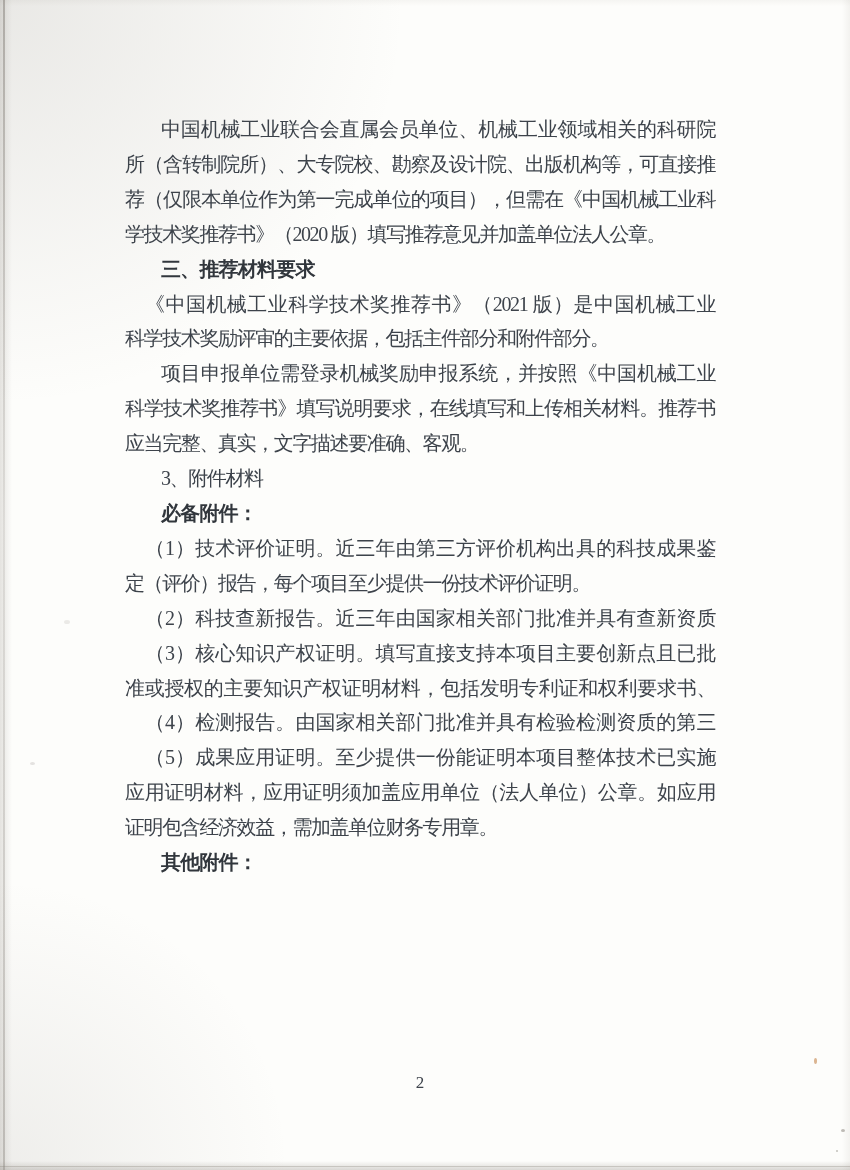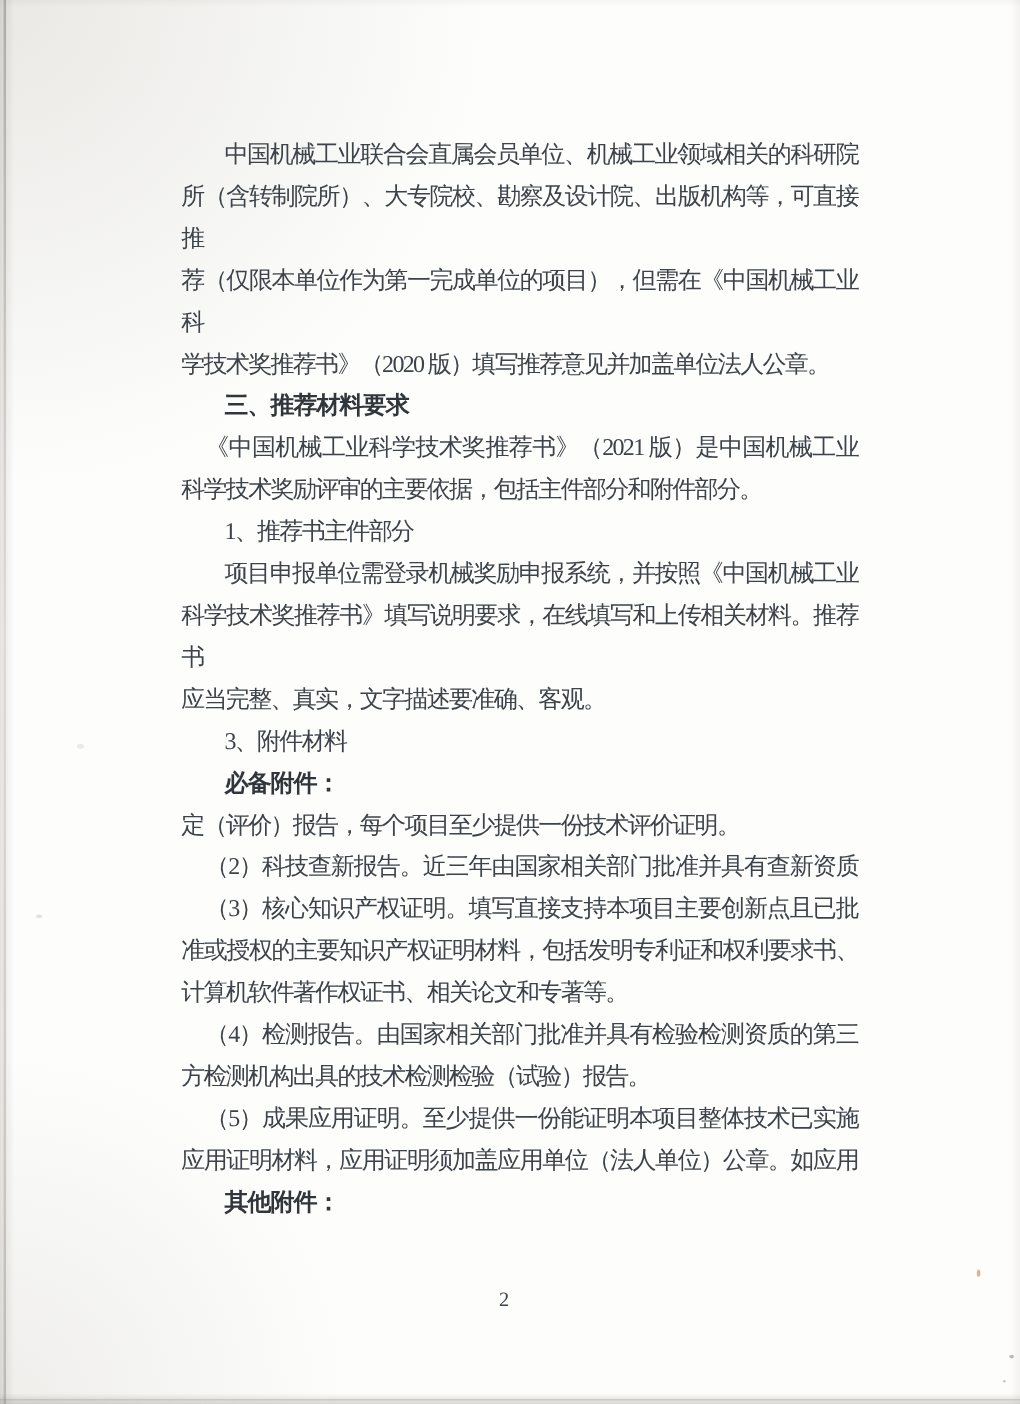--- a/index.html
+++ b/index.html
@@ -46,21 +46,20 @@
     top: 112px;
     width: 590px;
     font-size: 20px;
     letter-spacing: -1.4px;
     color: var(--ink, #3d434b);
   }
   .line {
     line-height: 34.9px;
     min-height: 34.9px;
     text-align: left;
-    margin-left: 26px;
   }
   .line.fill {
     text-align: justify;
     text-align-last: justify;
   }
   .line.bold {
     font-weight: 700;
     font-family: Liberation Serif, serif;
     color: var(--heading-ink, #31363c);
     letter-spacing: -0.8px;
@@ -93,35 +92,34 @@
 <div class="edge-bottom-line"></div>
 
 <div class="text-body">
     <div class="line ind2 fill">中国机械工业联合会直属会员单位、机械工业领域相关的科研院</div>
     <div class="line ind0 fill">所（含转制院所）、大专院校、勘察及设计院、出版机构等，可直接推</div>
     <div class="line ind0 fill">荐（仅限本单位作为第一完成单位的项目），但需在《中国机械工业科</div>
     <div class="line ind0">学技术奖推荐书》（2020 版）填写推荐意见并加盖单位法人公章。</div>
     <div class="line ind2 bold">三、推荐材料要求</div>
     <div class="line ind1 fill">《中国机械工业科学技术奖推荐书》（2021 版）是中国机械工业</div>
     <div class="line ind0">科学技术奖励评审的主要依据，包括主件部分和附件部分。</div>
-    <div class="line ind2">1、推荐书主件部分</div>
     <div class="line ind2 fill">项目申报单位需登录机械奖励申报系统，并按照《中国机械工业</div>
     <div class="line ind0 fill">科学技术奖推荐书》填写说明要求，在线填写和上传相关材料。推荐书</div>
     <div class="line ind0">应当完整、真实，文字描述要准确、客观。</div>
     <div class="line ind2">3、附件材料</div>
     <div class="line ind2 bold">必备附件：</div>
+    <div class="line ind1 fill">（1）技术评价证明。近三年由第三方评价机构出具的科技成果鉴</div>
     <div class="line ind0">定（评价）报告，每个项目至少提供一份技术评价证明。</div>
     <div class="line ind1 fill">（2）科技查新报告。近三年由国家相关部门批准并具有查新资质</div>
     <div class="line ind1 fill">（3）核心知识产权证明。填写直接支持本项目主要创新点且已批</div>
     <div class="line ind0 fill">准或授权的主要知识产权证明材料，包括发明专利证和权利要求书、</div>
-    <div class="line ind0">计算机软件著作权证书、相关论文和专著等。</div>
     <div class="line ind1 fill">（4）检测报告。由国家相关部门批准并具有检验检测资质的第三</div>
-    <div class="line ind0">方检测机构出具的技术检测检验（试验）报告。</div>
     <div class="line ind1 fill">（5）成果应用证明。至少提供一份能证明本项目整体技术已实施</div>
     <div class="line ind0 fill">应用证明材料，应用证明须加盖应用单位（法人单位）公章。如应用</div>
+    <div class="line ind0">证明包含经济效益，需加盖单位财务专用章。</div>
     <div class="line ind2 bold">其他附件：</div>
   </div>
 
 <div class="page-number">2</div>
 
 <div>
   <div class="speck s1"></div>
   <div class="speck s2"></div>
   <div class="speck s3"></div>
   <div class="speck s4"></div>

